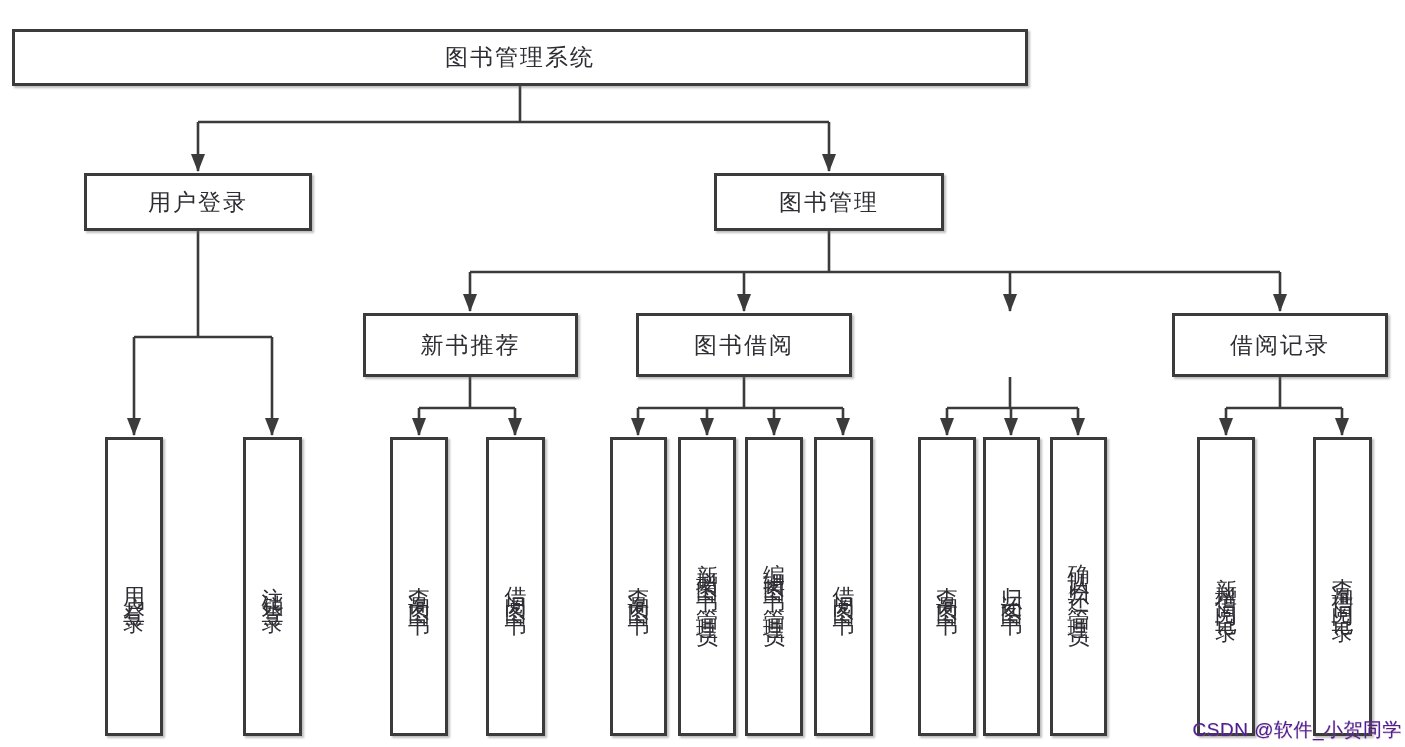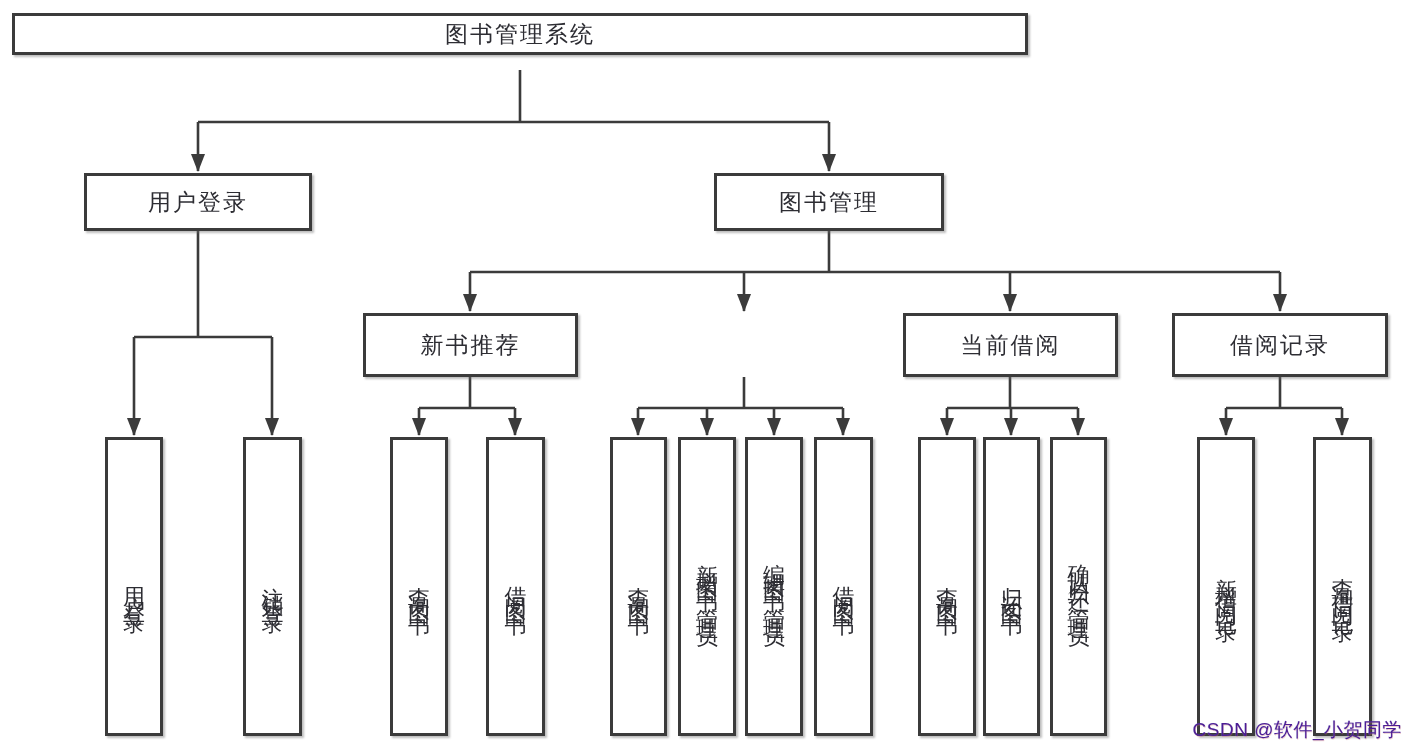--- a/index.html
+++ b/index.html
@@ -87,27 +87,27 @@
     <line x1="707" y1="408" x2="707" y2="435" stroke="#3b3b3b" stroke-width="2.6" marker-end="url(#arrow)"></line>
     <line x1="774" y1="408" x2="774" y2="435" stroke="#3b3b3b" stroke-width="2.6" marker-end="url(#arrow)"></line>
     <line x1="843" y1="408" x2="843" y2="435" stroke="#3b3b3b" stroke-width="2.6" marker-end="url(#arrow)"></line>
     <line x1="947" y1="408" x2="947" y2="435" stroke="#3b3b3b" stroke-width="2.6" marker-end="url(#arrow)"></line>
     <line x1="1011" y1="408" x2="1011" y2="435" stroke="#3b3b3b" stroke-width="2.6" marker-end="url(#arrow)"></line>
     <line x1="1078" y1="408" x2="1078" y2="435" stroke="#3b3b3b" stroke-width="2.6" marker-end="url(#arrow)"></line>
     <line x1="1226" y1="408" x2="1226" y2="435" stroke="#3b3b3b" stroke-width="2.6" marker-end="url(#arrow)"></line>
     <line x1="1342" y1="408" x2="1342" y2="435" stroke="#3b3b3b" stroke-width="2.6" marker-end="url(#arrow)"></line>
   </svg>
 
-  <div class="box h" style="left:12px;top:13px;width:1016px;height:42px">图书管理系统</div>
+  <div class="box h" style="left:12px;top:29px;width:1016px;height:57px">图书管理系统</div>
 
   <div class="box h" style="left:84px;top:173px;width:228px;height:58px">用户登录</div>
   <div class="box h" style="left:714px;top:173px;width:230px;height:58px">图书管理</div>
 
   <div class="box h" style="left:363px;top:313px;width:215px;height:64px">新书推荐</div>
-  <div class="box h" style="left:903px;top:313px;width:215px;height:64px">当前借阅</div>
+  <div class="box h" style="left:636px;top:313px;width:216px;height:64px">图书借阅</div>
   <div class="box h" style="left:1172px;top:313px;width:216px;height:64px">借阅记录</div>
 
   <div class="box v" style="left:105px;top:437px;width:58px;height:299px">
     <span>用户登录</span>
   </div>
   <div class="box v" style="left:243px;top:437px;width:59px;height:299px">
     <span>注销登录</span>
   </div>
 
   <div class="box v" style="left:390px;top:437px;width:58px;height:299px">

